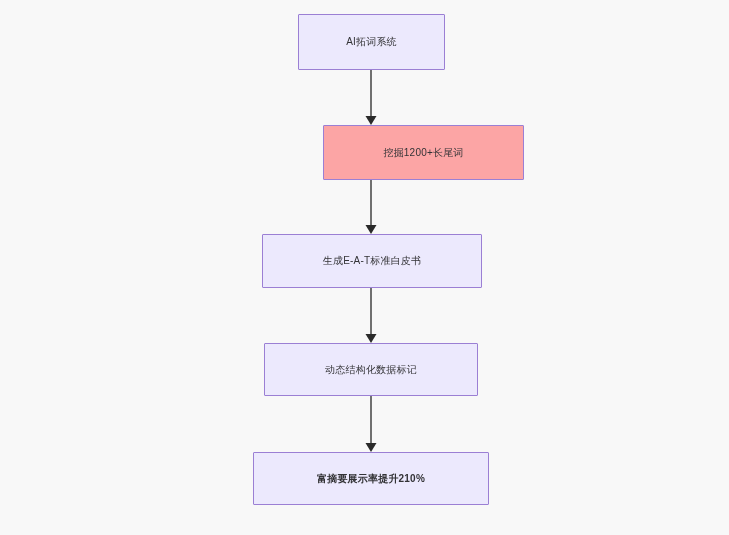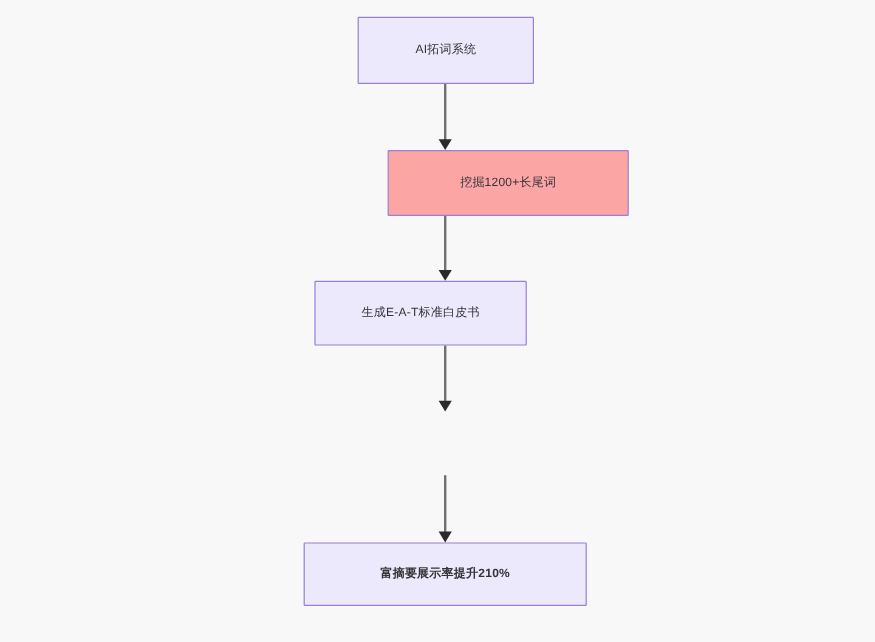--- a/index.html
+++ b/index.html
@@ -54,24 +54,27 @@
 <div id="flowchart-canvas">
 
   <div class="node" id="node-n1" style="left: 298px; top: 14px; width: 147px; height: 56px; background: rgb(236, 233, 253); border-color: rgb(155, 127, 212);">
     <span class="node-label">AI拓词系统</span>
   </div>
 
   <div class="node" id="node-n2" style="left: 275px; top: 125px; width: 201px; height: 55px; background: #fca5a5; border-color: rgb(155, 127, 212); margin-left: 48px;">
     <span class="node-label">挖掘1200+长尾词</span>
   </div>
 
-  <div class="node" id="node-n3" style="left: 262px; top: 234px; width: 177px; height: 54px; background: rgb(236, 233, 253); border-color: rgb(155, 127, 212); text-align: right;">
+  <div class="node" id="node-n3" style="left: 262px; top: 234px; width: 220px; height: 54px; background: rgb(236, 233, 253); border-color: rgb(155, 127, 212); text-align: right;">
     <span class="node-label">生成E-A-T标准白皮书</span>
   </div>
 
+  <div class="node" id="node-n4" style="left: 264px; top: 343px; width: 214px; height: 53px; background: rgb(236, 233, 253); border-color: rgb(155, 127, 212);">
+    <span class="node-label">动态结构化数据标记</span>
+  </div>
 
   <div class="node" id="node-n5" style="left: 253px; top: 452px; width: 236px; height: 53px; background: rgb(236, 233, 253); border-color: rgb(155, 127, 212); font-weight: bold;">
     <span class="node-label">富摘要展示率提升210%</span>
   </div>
 
   <svg class="edge" id="edge-e1" width="24" height="55" viewBox="0 0 24 55" style="left: 359px; top: 70px;">
       <line x1="12" y1="0" x2="12" y2="47" class="edge-line" stroke="#707070"></line>
       <polygon points="6.5,46 17.5,46 12,55" class="edge-head" fill="#2a2a2a"></polygon>
     </svg>
   <svg class="edge" id="edge-e2" width="24" height="54" viewBox="0 0 24 54" style="left: 359px; top: 180px;">

